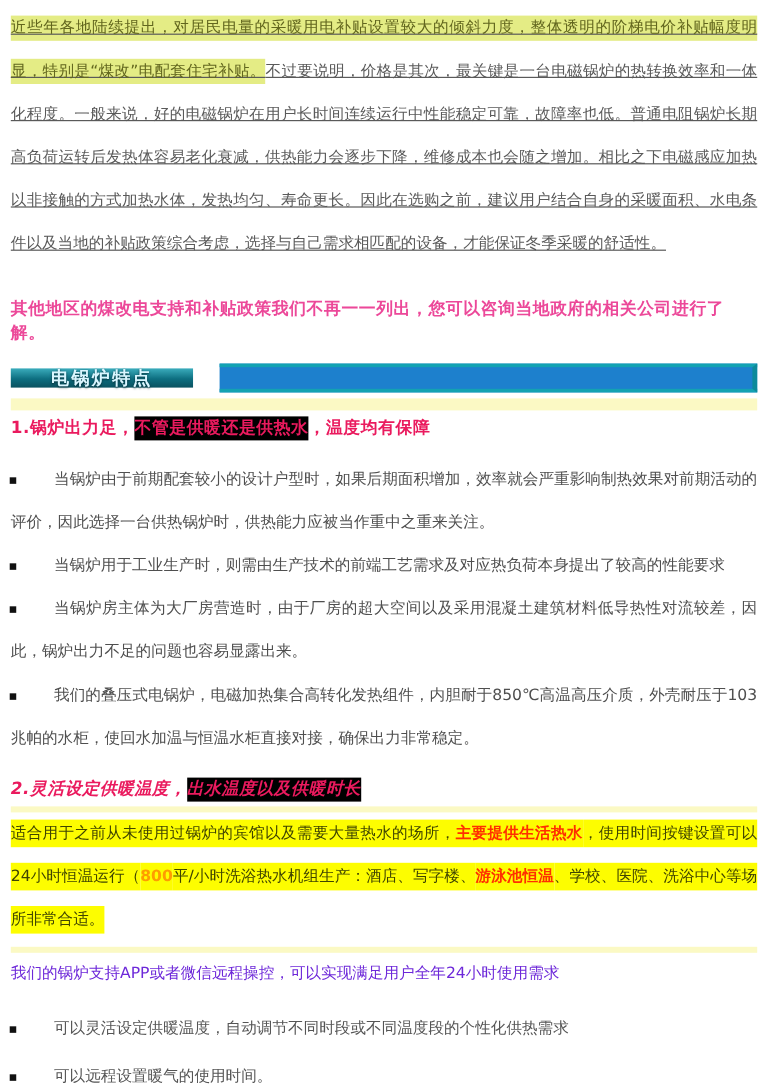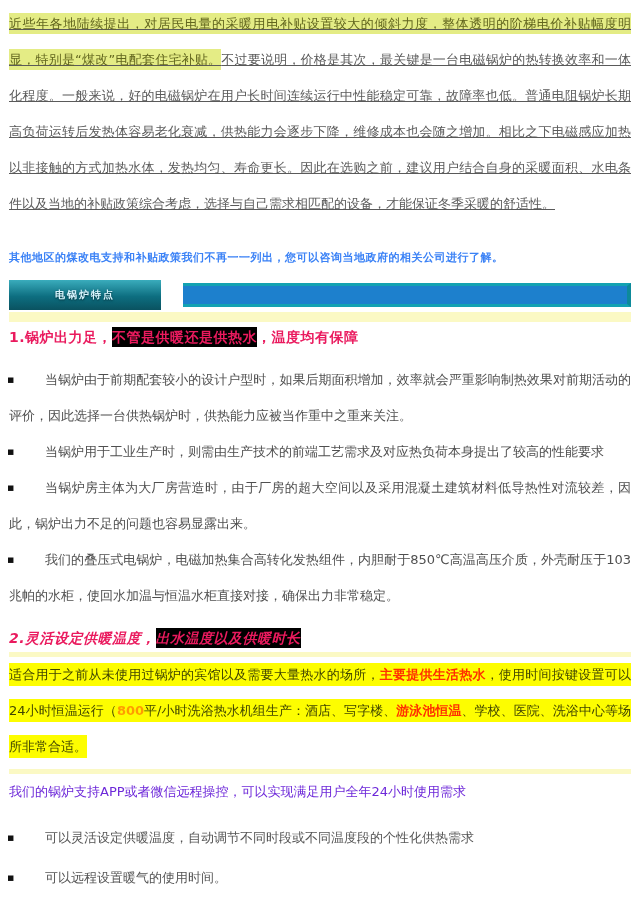--- a/index.html
+++ b/index.html
@@ -5,27 +5,27 @@
   * { margin:0; padding:0; box-sizing:border-box; }
   html,body { width:640px; height:905px; background:#ffffff; overflow:hidden; }
   body { font-family:"DejaVu Sans","Liberation Sans",sans-serif; color:#4a4a4a; }
   .page { width:640px; height:905px; padding:0 9px; }
 
   
   .intro { margin-top:6px; font-size:13px; line-height:36px; text-align:justify; color:#5a5a5a;text-decoration:underline; }
   .hl-green { background:#e4ec85; color:#62661e; padding:3px 0; }
 
   
-  .note { margin-top:26px; font-size:11px; line-height:20px; font-weight:bold; color:#3b82f6; letter-spacing:0.5px; }
+  .note { margin-top:26px; font-size:14px; line-height:20px; font-weight:bold; color:#ec4899; letter-spacing:0.5px; }
 
   
   .banner { margin-top:12px; display:flex; align-items:center; height:30px; }
-  .banner-box { width:152px; height:30px; background:linear-gradient(180deg,#3aacbc 0%,#0d6e80 55%,#0a5260 100%);
+  .banner-box { width:152px; height:16px; background:linear-gradient(180deg,#3aacbc 0%,#0d6e80 55%,#0a5260 100%);
     display:flex; align-items:center; justify-content:center; color:#d9f6ff; font-weight:bold;
-    font-size:10px; letter-spacing:2px; text-shadow:0 1px 2px #042d36; }
+    font-size:15px; letter-spacing:2px; text-shadow:0 1px 2px #042d36; }
   .banner-gap { width:22px; height:30px; background:#ffffff; }
   .banner-bar { flex:1; height:24px; background:#1d80cd; border-top:3px solid #13a2b2; border-bottom:3px solid #13a2b2; border-right:4px solid #0d8a9a; }
   .pale-strip { height:10px; background:#fbf9c4; margin-top:2px; }
 
   
   .red-heading { margin-top:5px; font-size:14px; font-weight:bold; color:#ea1a5e; line-height:20px; letter-spacing:0.5px; }
   .hl-cyan { background:#000000; padding:2px 0; }
 
   
   .bullets { margin-top:15px; }

